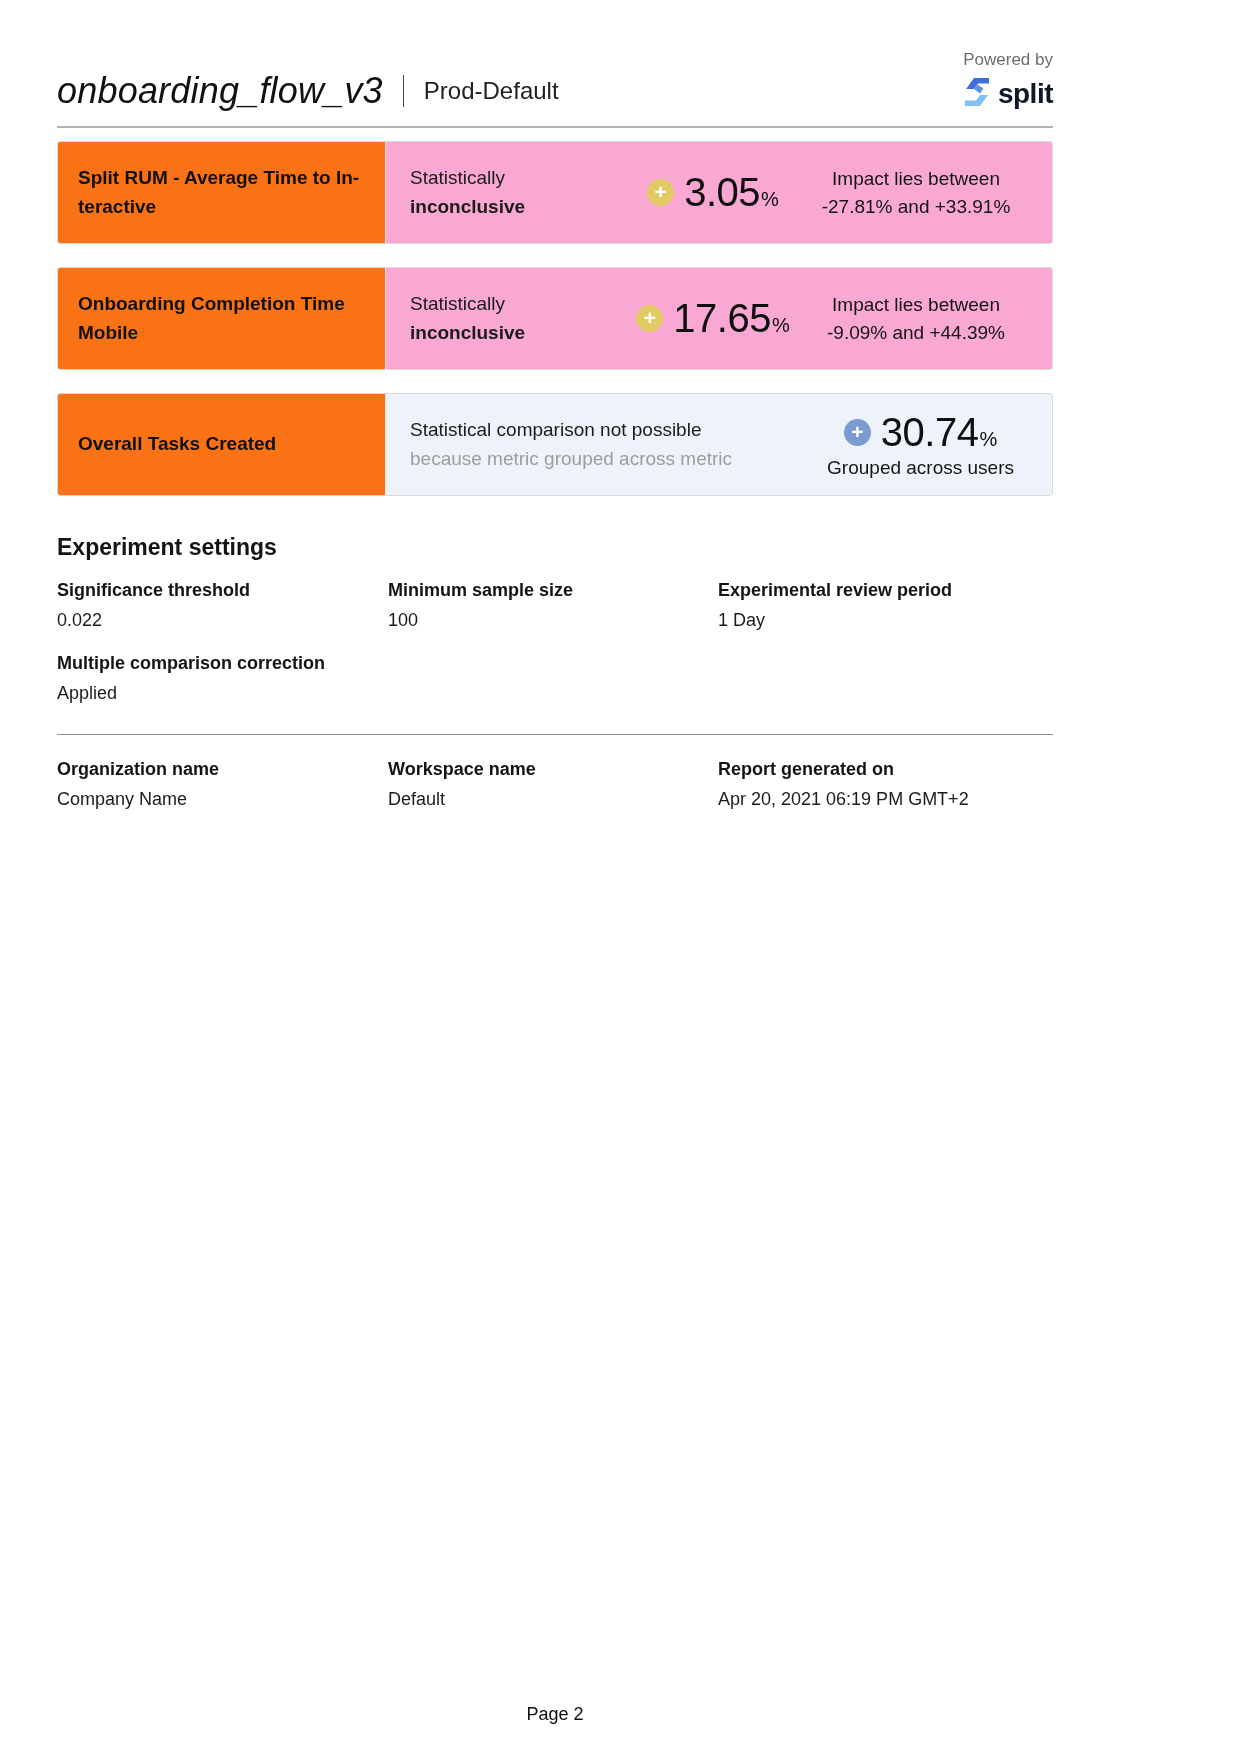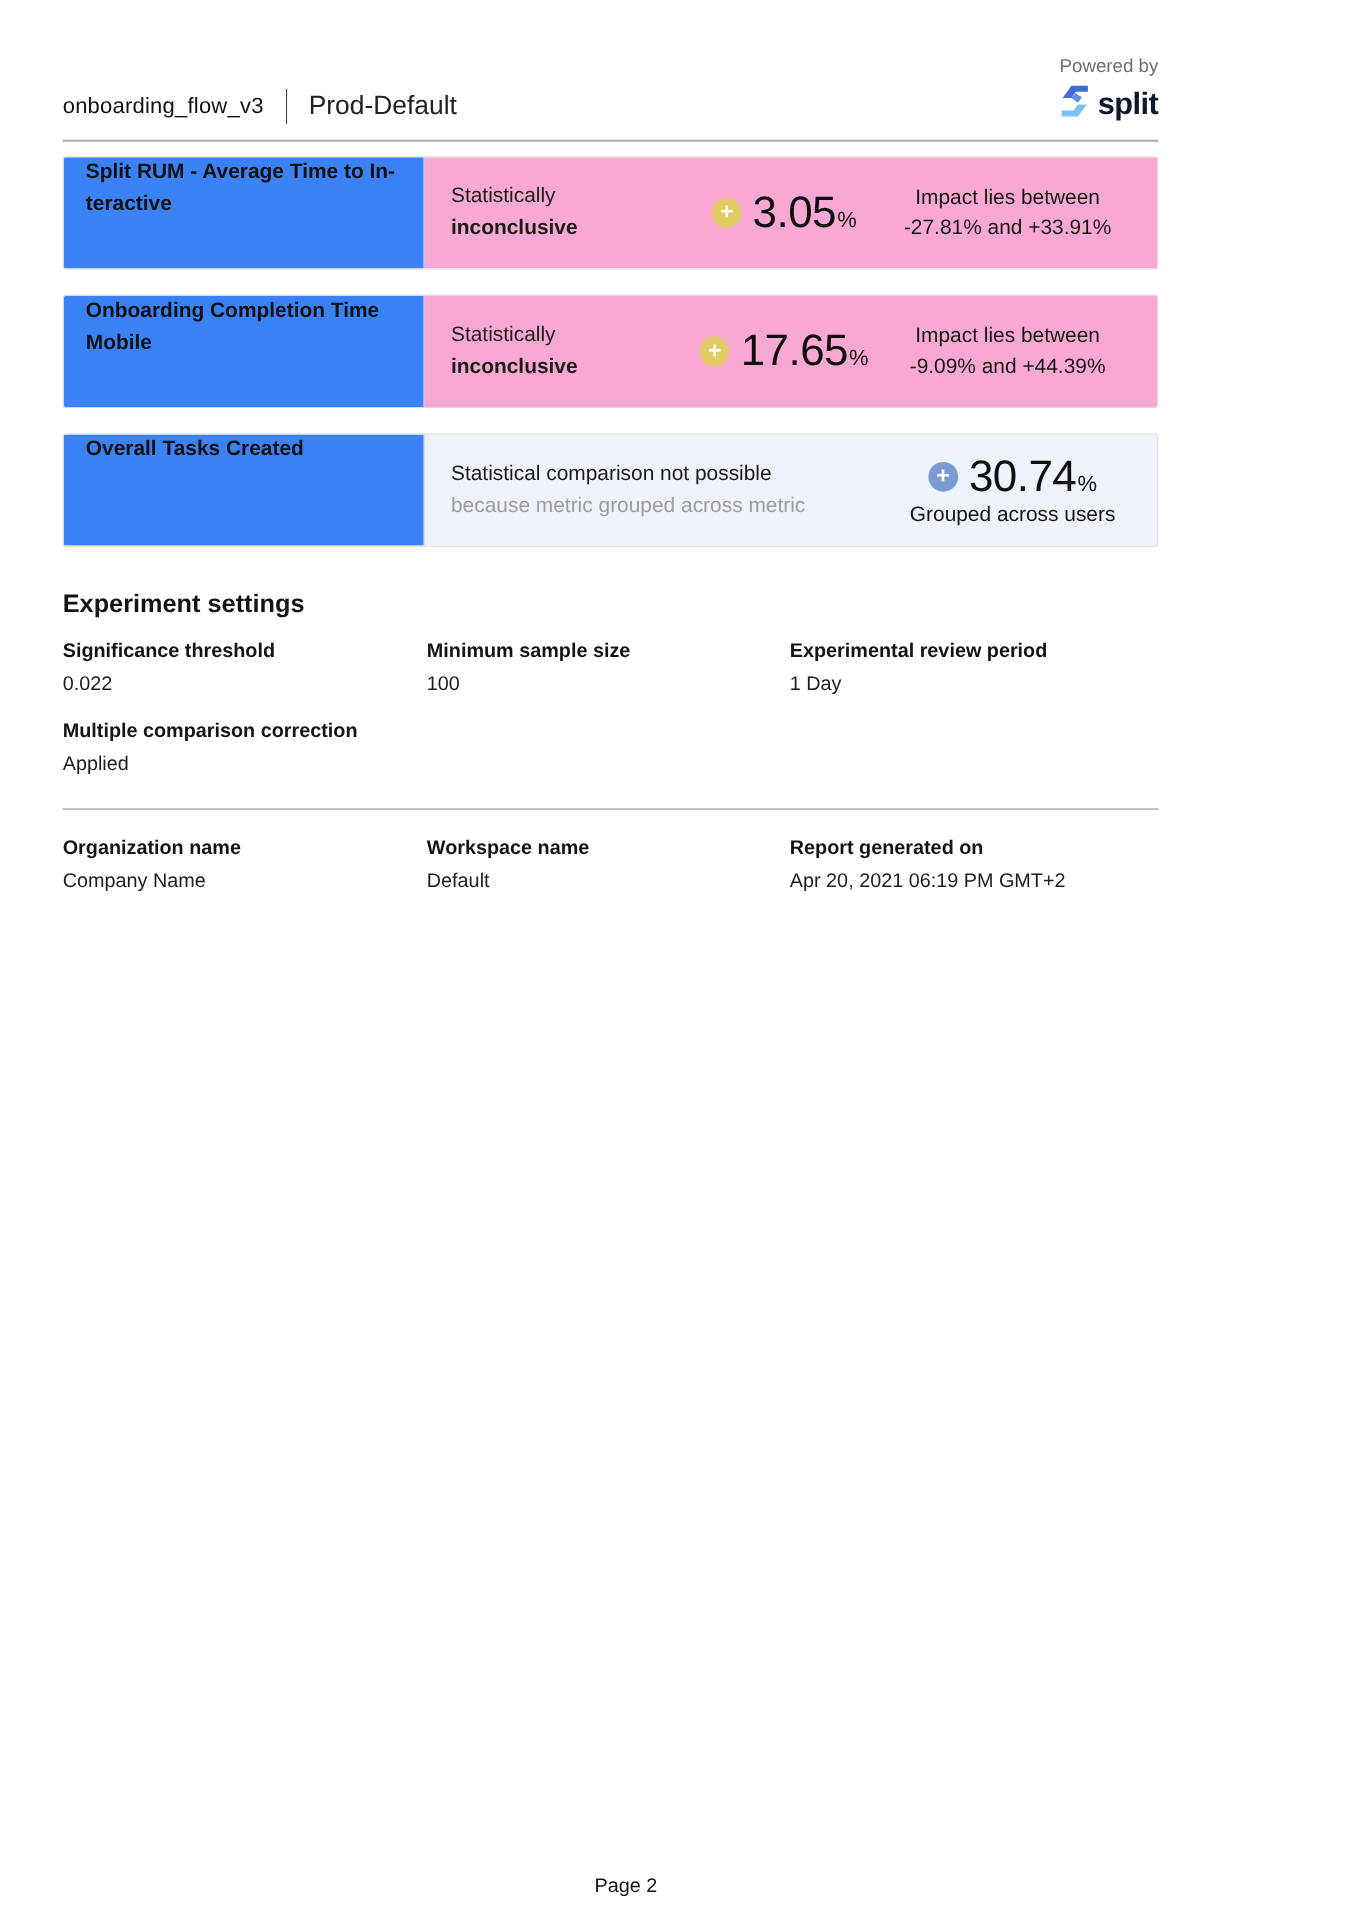--- a/index.html
+++ b/index.html
@@ -6,35 +6,35 @@
   * { margin:0; padding:0; box-sizing:border-box; }
   html,body { background:#ffffff; }
   body { font-family:"Liberation Sans","DejaVu Sans",sans-serif; color:#1c1c1c; }
   .page { position:relative; width:1240px; height:1753px; background:#fff; overflow:hidden; }
   .content { margin-left:57px; width:996px; position:relative; height:100%; }
 
   
   .page-header { display:flex; justify-content:space-between; align-items:flex-end;
                  padding-top:50px; padding-bottom:14px; border-bottom:2px solid #b3b3b3; }
   .title-row { display:flex; align-items:center; }
-  .exp-name { font-size:20px; font-weight:400; color:#111; letter-spacing:.2px; }
+  .exp-name { font-size:36px; font-weight:400; color:#111; letter-spacing:.2px;font-style:italic; }
   .vbar { width:1px; height:32px; background:#4a4a4a; margin:0 20px; display:inline-block; }
   .env-name { font-size:24px; font-weight:400; color:#222; }
   .powered { display:flex; flex-direction:column; align-items:flex-end; }
   .powered-by { font-size:17px; color:#6e6e6e; margin-bottom:6px; }
   .brand-row { display:flex; align-items:center; }
   .logo-svg { width:30px; height:32px; margin-right:6px; }
   .brand { font-size:28px; font-weight:700; color:#0f172a; letter-spacing:-0.5px; }
 
   
   .cards { margin-top:13px; }
   .card { display:flex; height:103px; border:1px solid #d9d9d9; border-radius:3px;
           margin-bottom:23px; overflow:hidden; background:#fff; }
-  .card-left { width:328px; flex:0 0 328px; background:#3b82f6; border-right:1px solid #e4e4e4;
-               display:flex; padding:0 20px; }
+  .card-left { width:328px; flex:0 0 328px; background:#f97316; border-right:1px solid #e4e4e4;
+               display:flex; align-items:center; padding:0 20px; }
   .metric-name { font-size:19px; font-weight:700; line-height:1.5; color:#111; }
   .metric-name div { display:block; }
   .card-right { flex:1; display:flex; align-items:center; padding:0 24px; }
   .theme-yellow { background:#f9a8d4; }
   .theme-blue  { background:#eef2fa; }
 
   .status { width:212px; flex:0 0 212px; font-size:19px; line-height:1.5; color:#1b1b1b; }
   .status-l2 { font-weight:700; }
   .status-wide { flex:1 1 auto; width:auto; }
   .status-wide .status-l1 { font-weight:400; }
@@ -65,21 +65,21 @@
   .field .fvalue { font-size:18px; font-weight:400; color:#1c1c1c; margin-top:9px; }
 
   .divider { border:none; border-top:1px solid #8f8f8f; margin-top:30px; }
   .org-grid { margin-top:24px; row-gap:0; }
 
   
   .link-row { margin-top:40px; text-align:center; }
   .split-link { display:inline-flex; align-items:center; color:#4486f0; font-size:19px;
                 text-decoration:none; cursor:pointer; }
   .ext-icon { width:18px; height:18px; margin-left:9px; }
-  .footer { position:absolute; bottom:28px; left:14px; width:100%; text-align:center;
+  .footer { position:absolute; bottom:28px; left:0; width:100%; text-align:center;
             font-size:18px; color:#111; }
 </style>
 </head>
 <body>
 
 <div class="page">
   <div class="content">
 
     <header class="page-header">
       <div class="title-row">

